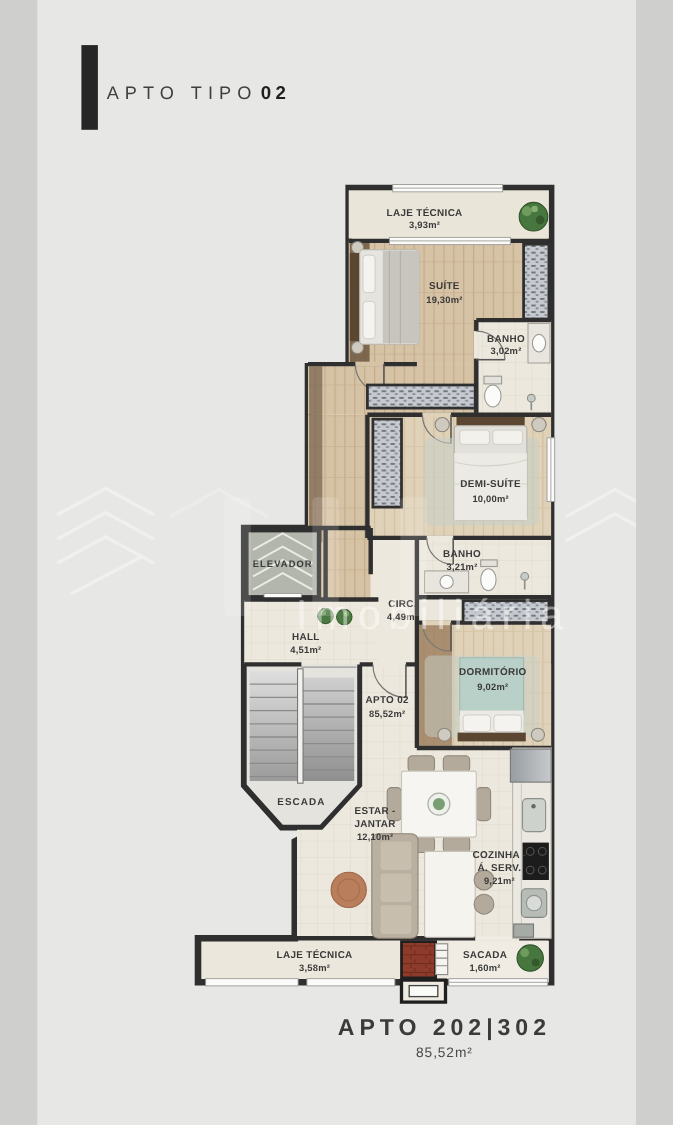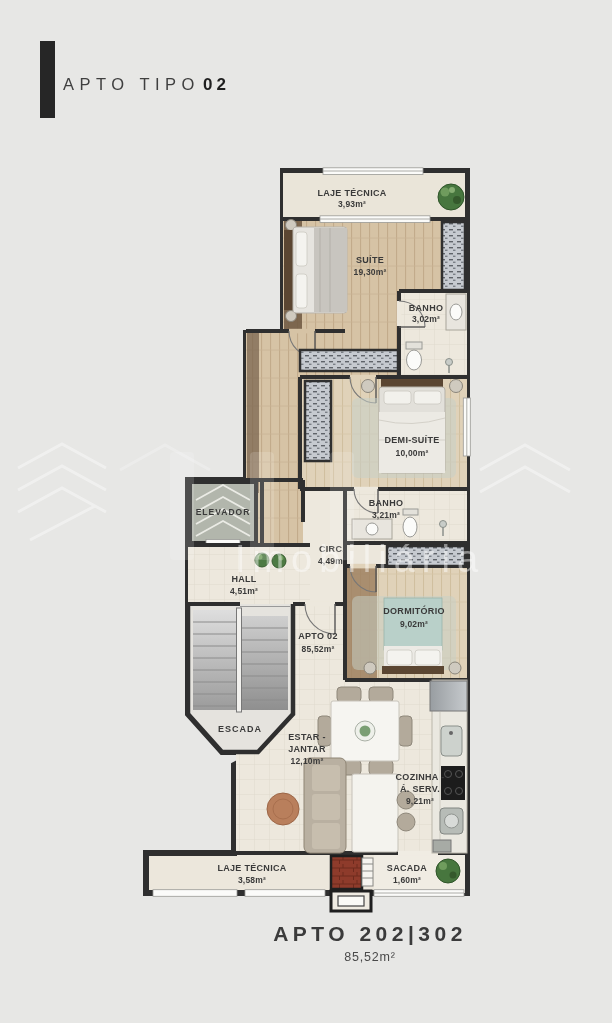--- a/index.html
+++ b/index.html
@@ -1,16 +1,16 @@
 <!DOCTYPE html>
 <html><head>
 <meta charset="utf-8">
 <style>
   html,body { margin:0; padding:0; background:#cfcfcd; }
-  .stage { position:relative; width:612px; height:1023px; margin:0 auto; background:#e7e7e5; overflow:hidden; }
+  .stage { position:relative; width:544px; height:1023px; margin:0 auto; background:#e7e7e5; overflow:hidden; }
   svg { display:block; }
   text { font-family:"Liberation Sans", sans-serif; }
   .rl  { font-size:9px;   font-weight:700; fill:#3a3a3a; text-anchor:middle; letter-spacing:.3px; }
   .ra  { font-size:8.5px; font-weight:700; fill:#3a3a3a; text-anchor:middle; letter-spacing:.2px; }
   .ttl    { font-size:16.5px; letter-spacing:5.5px; fill:#3f3f3f; font-weight:500; }
   .ttlnum { font-size:17px;   letter-spacing:4px;   fill:#1f1f1f; font-weight:800; }
   .ftr  { font-size:21px;  font-weight:700; letter-spacing:4.5px; fill:#3b3b3b; text-anchor:middle; }
   .ftra { font-size:12.5px;font-weight:400; letter-spacing:.8px;  fill:#4a4a4a; text-anchor:middle; }
   .wm   { font-size:38px; fill:#ffffff; letter-spacing:7px; text-anchor:middle; font-weight:400; }
 </style>

